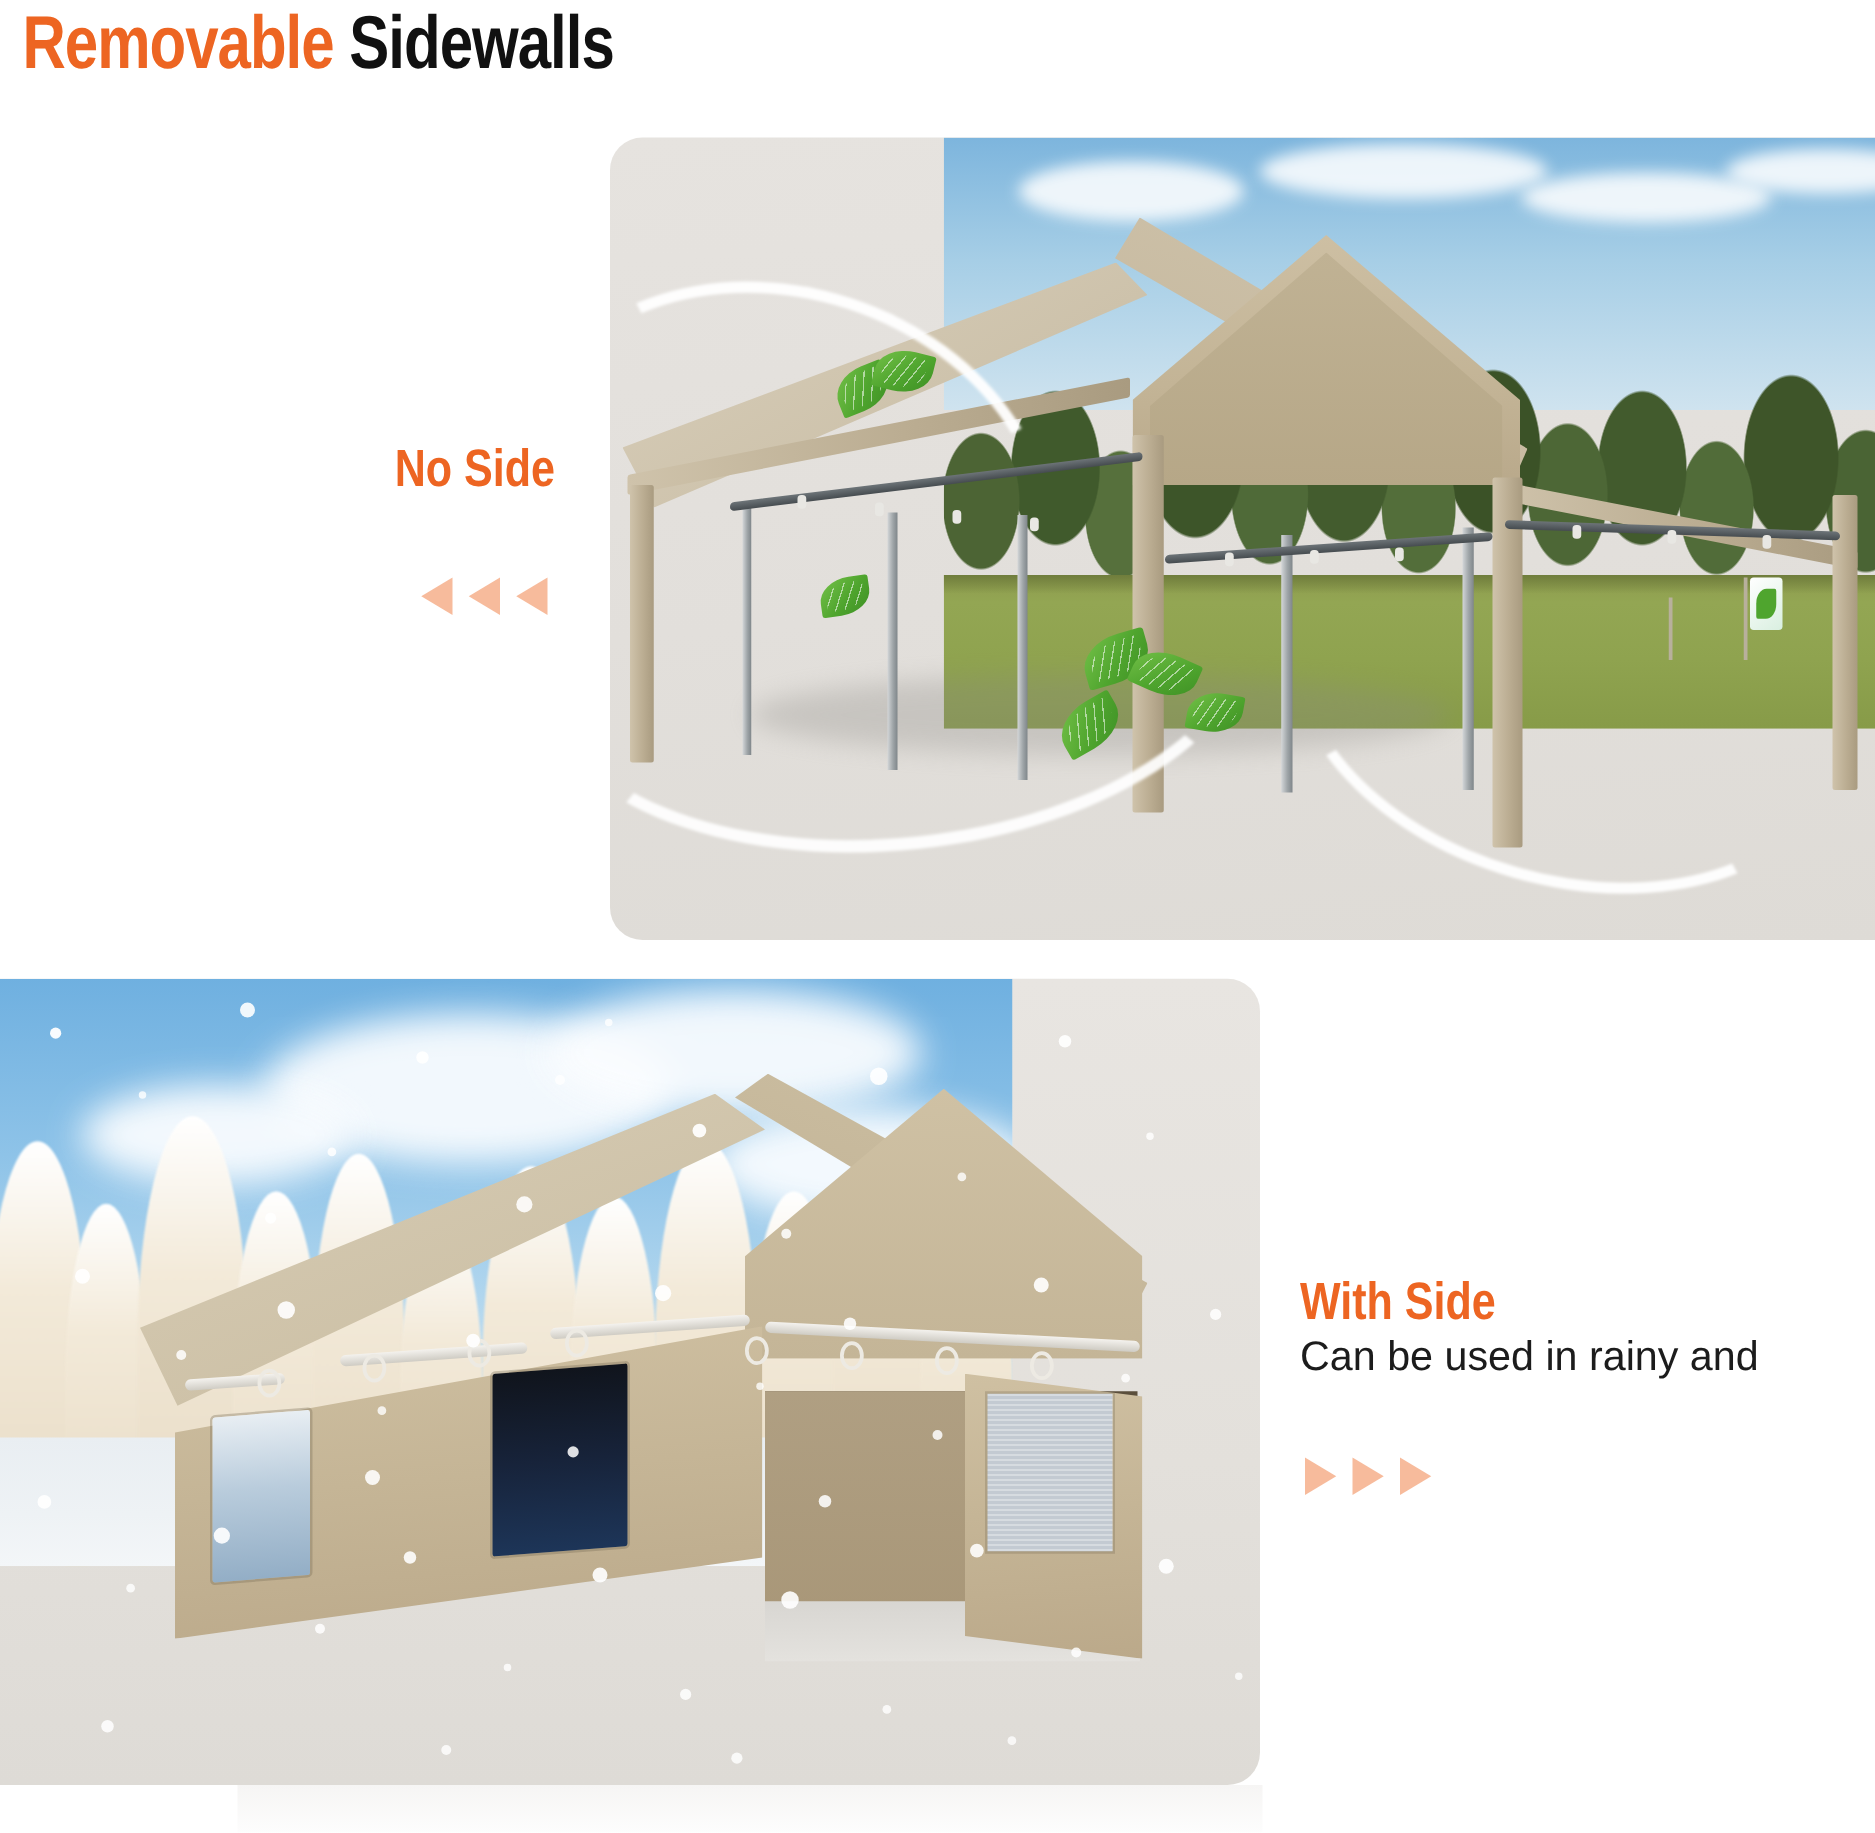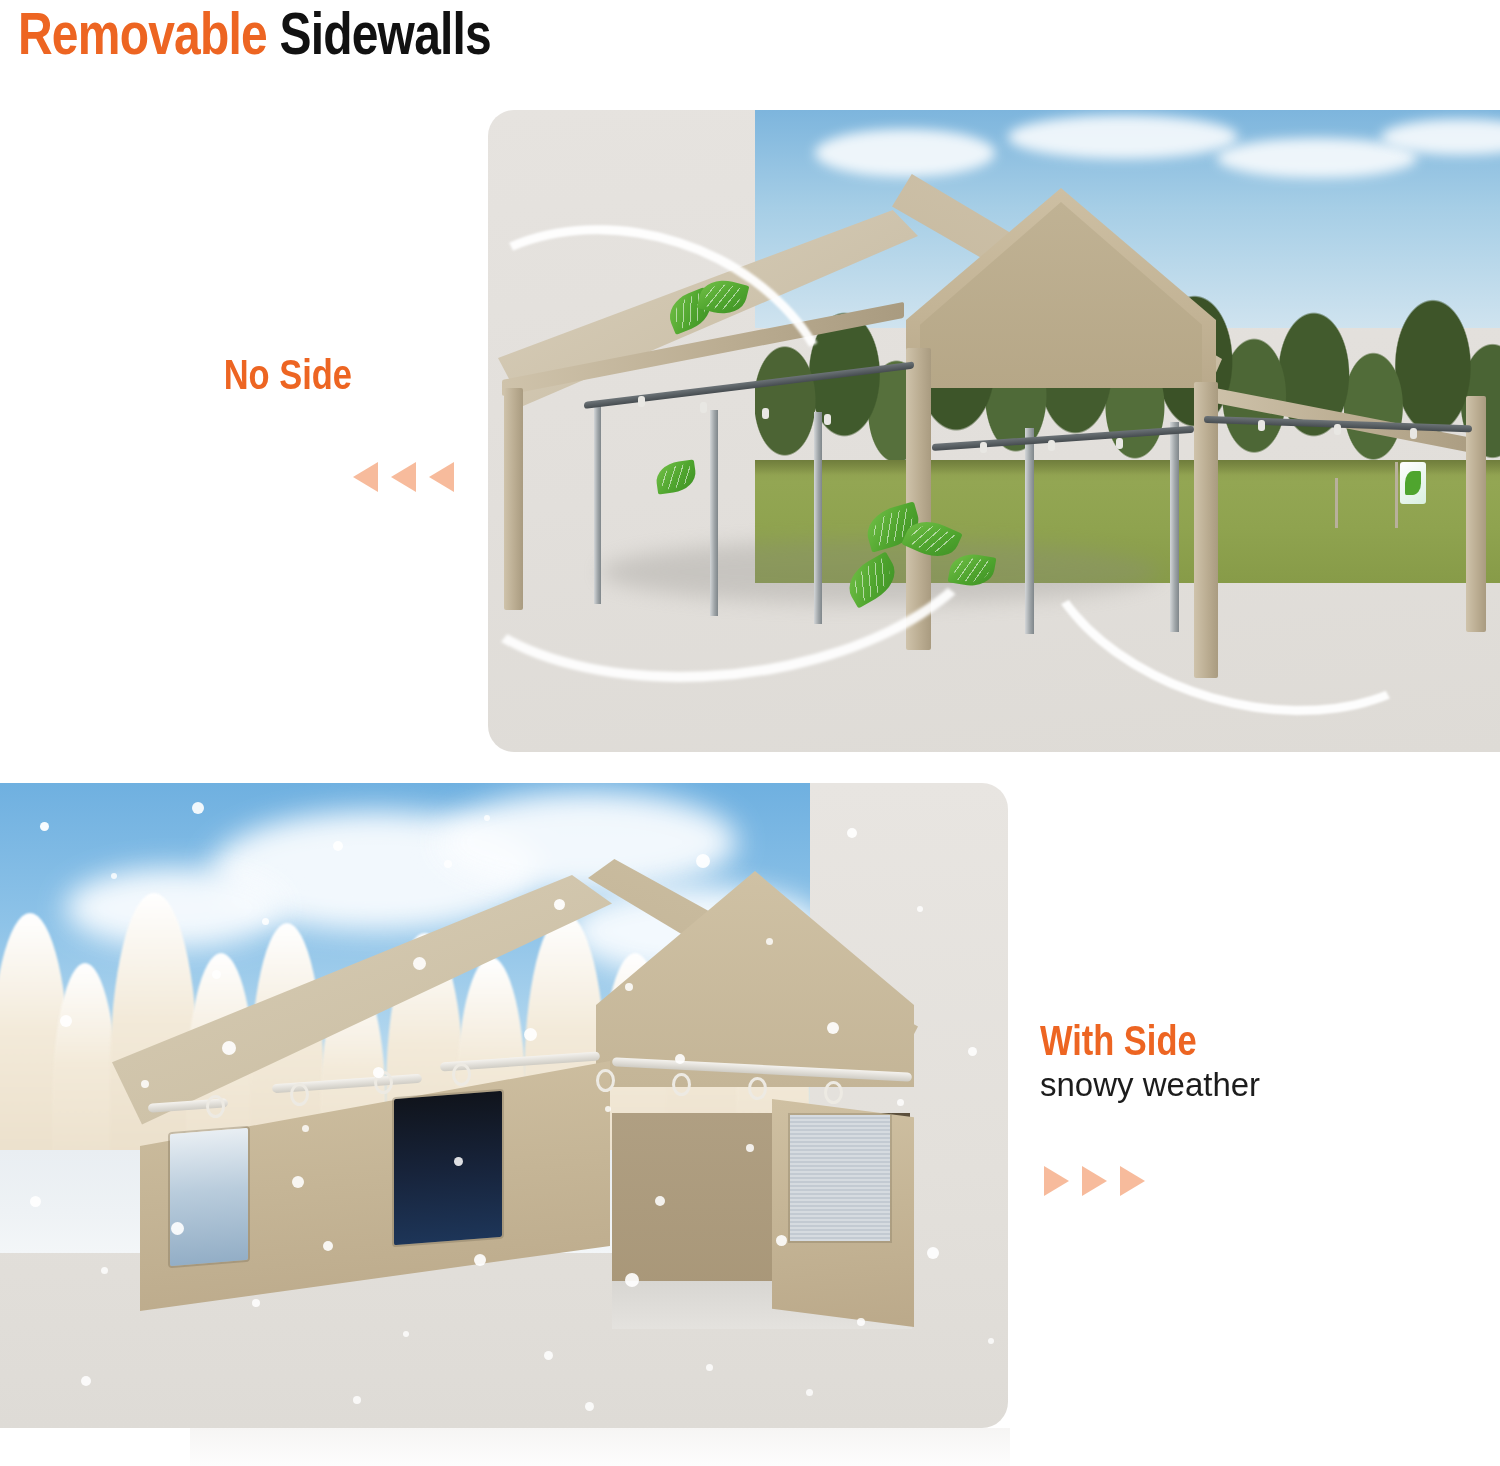--- a/index.html
+++ b/index.html
@@ -99,21 +99,21 @@
   
   .info{position:absolute;}
   .info h2{margin:0;font-weight:bold;font-size:42px;line-height:46px;color:#ED6522;
       transform:scaleX(.82);white-space:nowrap;}
   .info p{margin:0;font-size:33px;line-height:42px;color:#1c1c1c;font-weight:400;}
   .arrows{display:flex;gap:13px;}
   .tri{width:0;height:0;border-top:15px solid transparent;border-bottom:15px solid transparent;}
   .tri.left{border-right:25px solid #F7BB9C;}
   .tri.right{border-left:25px solid #F7BB9C;}
 
-  #info-top{left:40px;top:352px;width:420px;text-align:center;}
+  #info-top{left:24px;top:352px;width:420px;text-align:right;}
   #info-top h2{transform-origin:right top;}
   #info-top .arrows{justify-content:flex-end;margin-top:64px;padding-right:6px;}
 
   
   #bottom-card{left:0px;top:783px;width:1008px;height:645px;border-radius:0 26px 26px 0;
       background:linear-gradient(180deg,#e7e4e0 0%,#e3e0db 60%,#deدbd6 100%);
       background:linear-gradient(180deg,#e8e5e1 0%,#e3e0db 60%,#dedbd6 100%);}
   #winter-photo{position:absolute;left:0;top:0;width:810px;height:470px;overflow:hidden;}
   .wsky{position:absolute;left:0;top:0;width:100%;height:100%;
       background:linear-gradient(180deg,#6fb0e0 0%,#8ec3e8 30%,#bcdcf0 62%,#dfeef7 100%);}
@@ -378,21 +378,21 @@
       <span class="flake" style="left:21%;top:29%;width:9px;height:9px;opacity:.84;"></span>
       <span class="flake" style="left:65%;top:64%;width:10px;height:10px;opacity:.86;"></span>
       <span class="flake" style="left:29%;top:61%;width:12px;height:12px;opacity:.88;"></span>
     </div>
   </div>
 
   <div class="bottomfade"></div>
 
   <div class="info" id="info-bottom">
     <h2>With Side</h2>
-    <p>snowy weather</p>
+    <p>Can be used in rainy and</p>
     <div class="arrows">
       <span class="tri right"></span>
       <span class="tri right"></span>
       <span class="tri right"></span>
     </div>
   </div>
 
 </div>
 
 </body></html>

